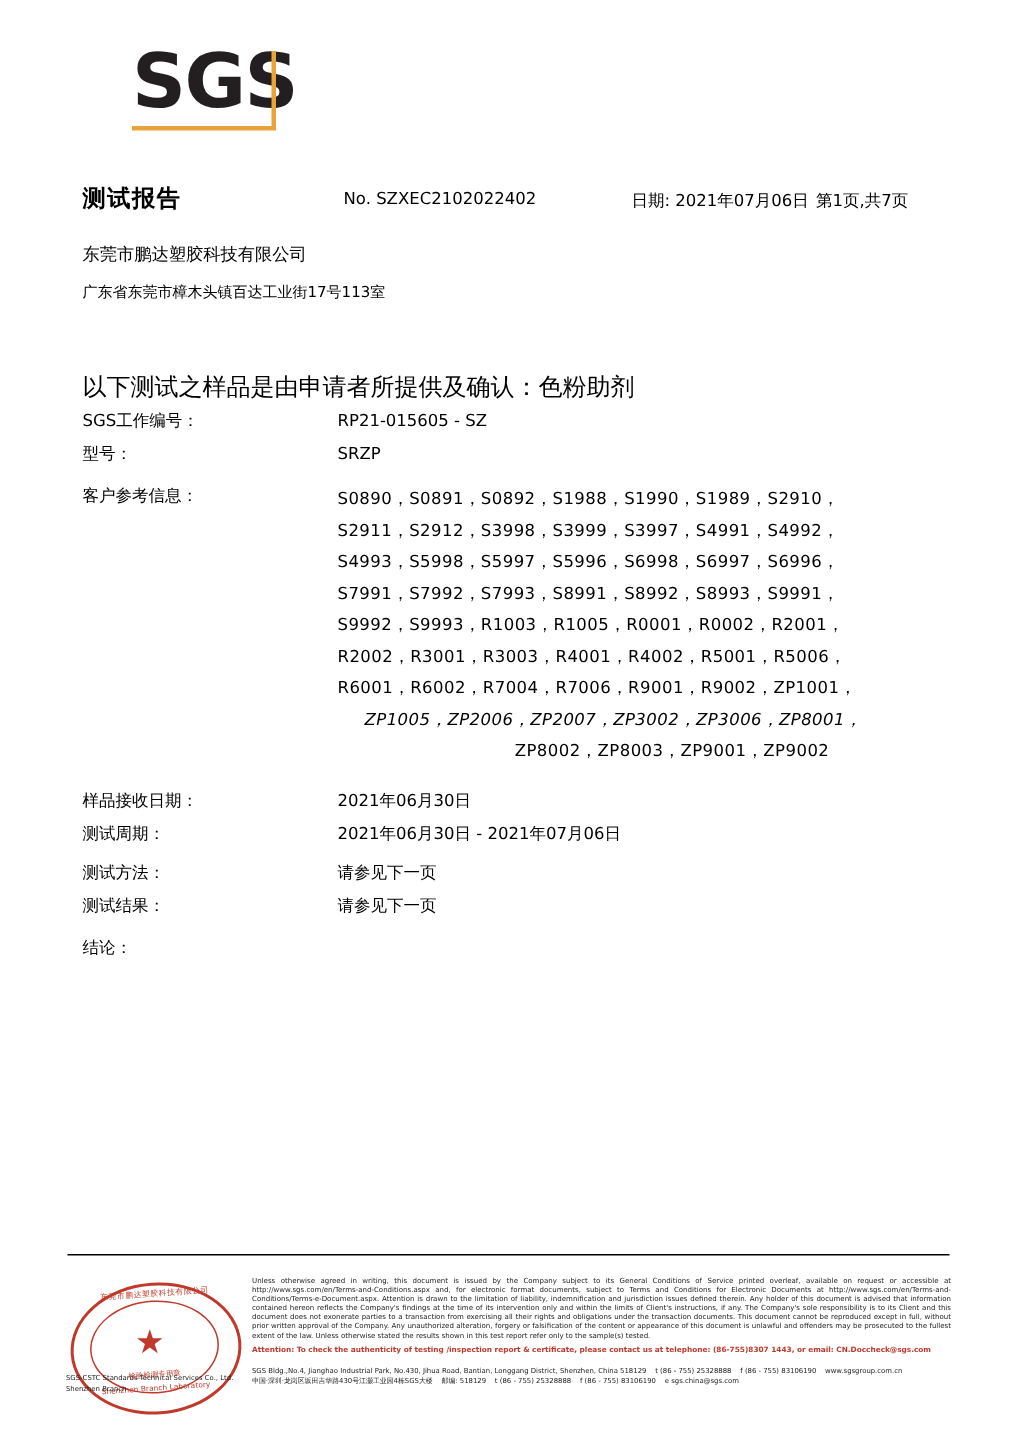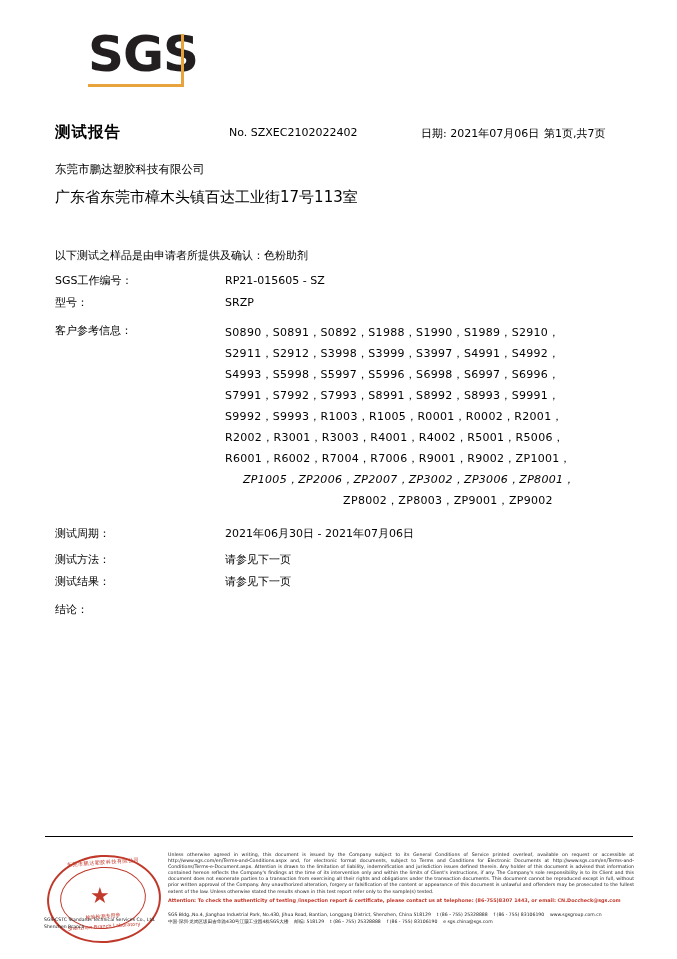--- a/index.html
+++ b/index.html
@@ -91,29 +91,29 @@
   .company-name {
     position: absolute;
     left: 55px;
     top: 162px;
     font-size: 11.5px;
   }
   .company-addr {
     position: absolute;
     left: 55px;
     top: 188px;
-    font-size: 15px;
+    font-size: 10px;
   }
 
   
   .sample-stmt {
     position: absolute;
     left: 55px;
     top: 248px;
-    font-size: 11px;
+    font-size: 16px;
   }
 
   
   .fields {
     position: absolute;
     left: 55px;
     top: 272px;
     width: 580px;
   }
   .field-row {
@@ -324,20 +324,24 @@
         <div class="indent1">S9992，S9993，R1003，R1005，R0001，R0002，R2001，</div>
         <div class="indent1">R2002，R3001，R3003，R4001，R4002，R5001，R5006，</div>
         <div class="indent1">R6001，R6002，R7004，R7006，R9001，R9002，ZP1001，</div>
         <div class="indent2">ZP1005，ZP2006，ZP2007，ZP3002，ZP3006，ZP8001，</div>
         <div class="indent3">ZP8002，ZP8003，ZP9001，ZP9002</div>
       </div>
     </div>
 
     <div class="gap-md"></div>
 
+    <div class="field-row">
+      <div class="field-label">样品接收日期：</div>
+      <div class="field-value">2021年06月30日</div>
+    </div>
 
     <div class="field-row">
       <div class="field-label">测试周期：</div>
       <div class="field-value">2021年06月30日 - 2021年07月06日</div>
     </div>
 
     <div class="field-row">
     </div>
 
     <div class="field-row">

